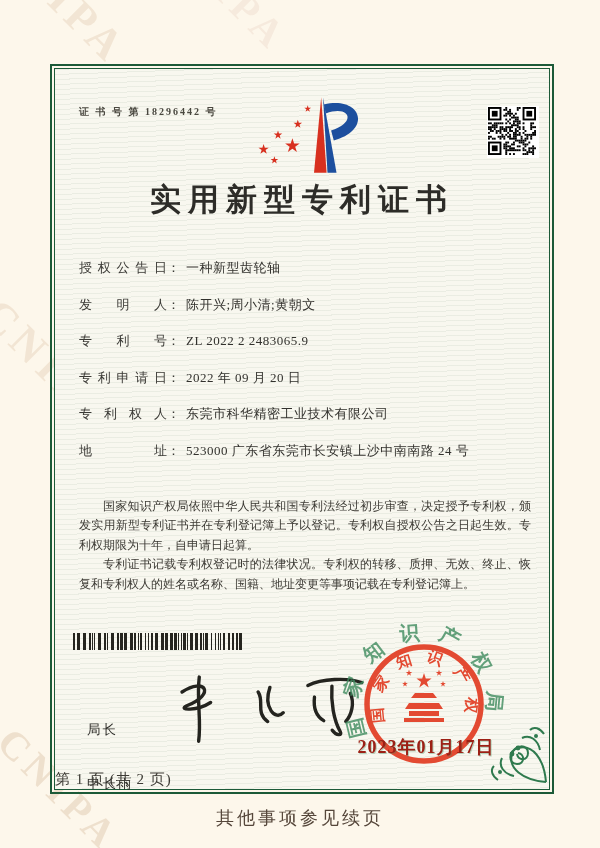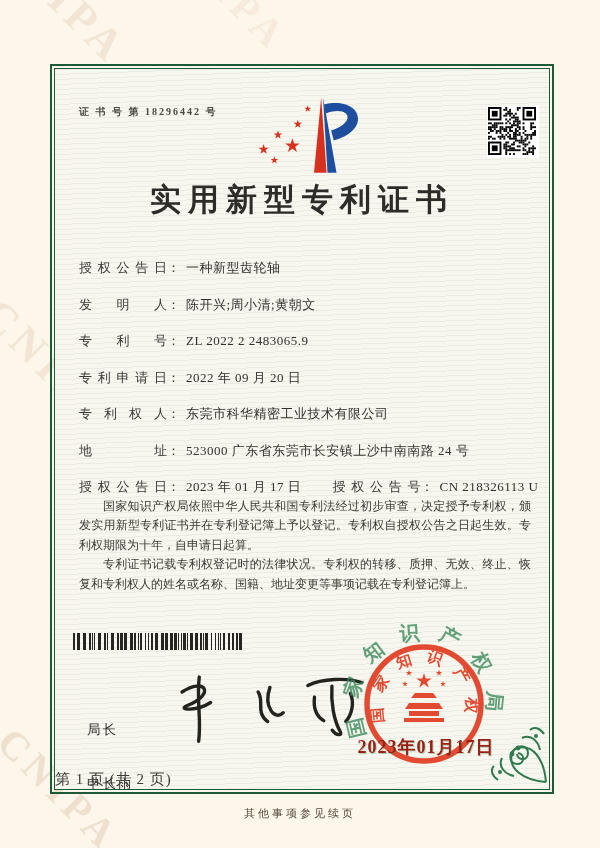--- a/index.html
+++ b/index.html
@@ -50,21 +50,21 @@
   .signature{position:absolute;left:108px;top:592px;transform:rotate(-3deg);}
   .seal-bg{position:absolute;left:286px;top:552px;pointer-events:none;}
   .seal{position:absolute;left:306px;top:572px;}
   .seal-date{position:absolute;left:296px;top:666px;width:150px;text-align:center;
              font-size:18px;font-weight:bold;color:#9c2015;letter-spacing:1px;
              text-shadow:1px 1px 0 rgba(62,139,94,.35);}
   .page-info{position:absolute;left:0;bottom:0;width:100%;
              font-size:15px;color:#3c3a34;letter-spacing:1px;}
   .flourish{position:absolute;right:1px;bottom:1px;}
   .foot-note{position:absolute;left:0;top:806px;width:100%;text-align:center;
-             font-size:11px;color:#55463a;letter-spacing:3px;}
+             font-size:18px;color:#55463a;letter-spacing:3px;}
 </style>
 </head>
 <body>
 
 <div class="wm wm1">CNIPA</div>
 <div class="wm wm2">CNIPA</div>
 <div class="wm wm3">CNIPA</div>
 <div class="wm wm4">CNIPA</div>
 <div class="wm wm5">CNIPA</div>
 <div class="wm wm6">CNIPA</div>
@@ -331,28 +331,20 @@
     </div>
     <div class="frow">
       <span class="flabel">专利申请日</span><span class="fcolon">：</span><span class="fvalue">2022 年 09 月 20 日</span>
     </div>
     <div class="frow">
       <span class="flabel">专利权人</span><span class="fcolon">：</span><span class="fvalue">东莞市科华精密工业技术有限公司</span>
     </div>
     <div class="frow">
       <span class="flabel">地址</span><span class="fcolon">：</span><span class="fvalue">523000 广东省东莞市长安镇上沙中南南路 24 号</span>
     </div>
-    <div class="frow">
-      <span>
-        <span class="flabel">授权公告日</span><span class="fcolon">：</span><span class="fvalue">2023 年 01 月 17 日</span>
-      </span>
-      <span class="fgroup2">
-        <span class="flabel">授权公告号</span><span class="fcolon">：</span><span class="fvalue">CN 218326113 U</span>
-      </span>
-    </div>
   </div>
 
   <div class="body-text">
     <p>国家知识产权局依照中华人民共和国专利法经过初步审查，决定授予专利权，颁发实用新型专利证书并在专利登记簿上予以登记。专利权自授权公告之日起生效。专利权期限为十年，自申请日起算。</p>
     <p>专利证书记载专利权登记时的法律状况。专利权的转移、质押、无效、终止、恢复和专利权人的姓名或名称、国籍、地址变更等事项记载在专利登记簿上。</p>
   </div>
 
   <div class="barcode">
     <svg id="barcode-svg" width="172" height="17" viewBox="0 0 172 17">
           <rect x="0" y="0" width="2" height="17" fill="#26251f"></rect>

